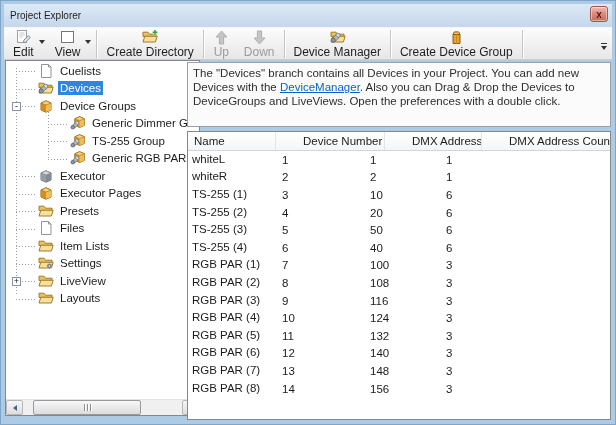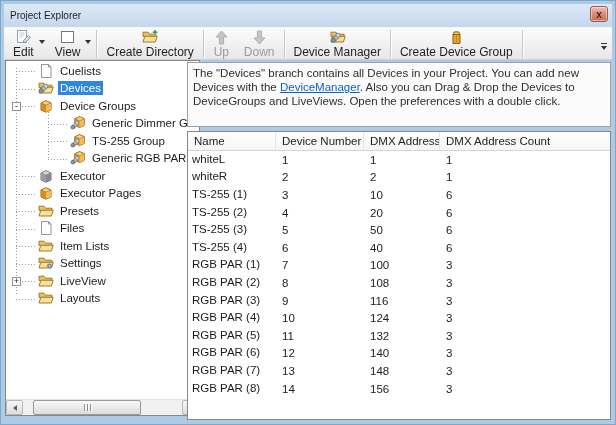--- a/index.html
+++ b/index.html
@@ -124,21 +124,21 @@
     width:108px; background:linear-gradient(#f8f8f8,#dcdcdc);
     border:1px solid #9a9a9a; border-radius:2px;
     display:flex; align-items:center; justify-content:center; gap:2px;
   }
   .sb-thumb i { display:block; width:1px; height:7px; background:#8f8f8f; box-shadow:1px 0 0 #fff; }
 
   
   .grid-header {
     display:grid; grid-template-columns:88px 88px 76px 1fr; height:19px;
     background:linear-gradient(#ffffff,#f4f5f7);
-    border-bottom:1px solid #d5d5d5; font-size:11.5px; color:#1c1c1c;
+    border-bottom:1px solid #d5d5d5; font-size:11.5px; color:#1c1c1c;gap:21px;
   }
   .grid-header .hcell {
     display:flex; align-items:center; padding-left:6px;
     border-right:1px solid #e2e5e9; white-space:nowrap; overflow:hidden;
   }
   .grid-header .hcell:last-child { border-right:none;text-align:right; }
   .grid-row {
     display:grid; grid-template-columns:88px 88px 76px 1fr; height:17.6px;
     font-size:11.5px; color:#1c1c1c; align-items:center;
   }

